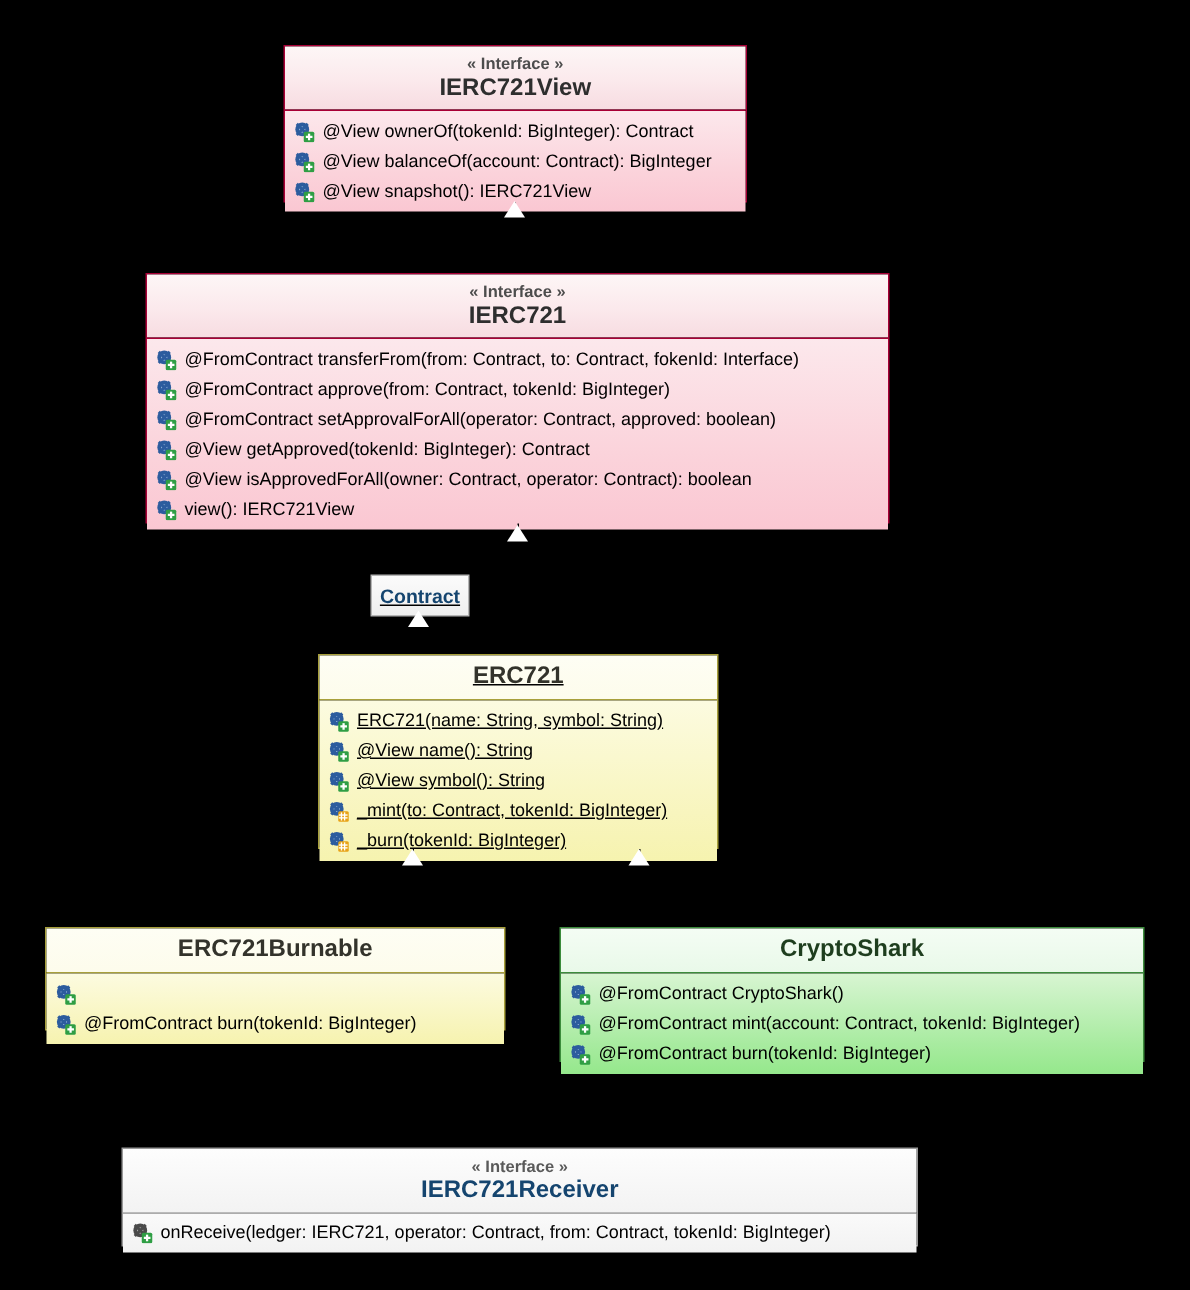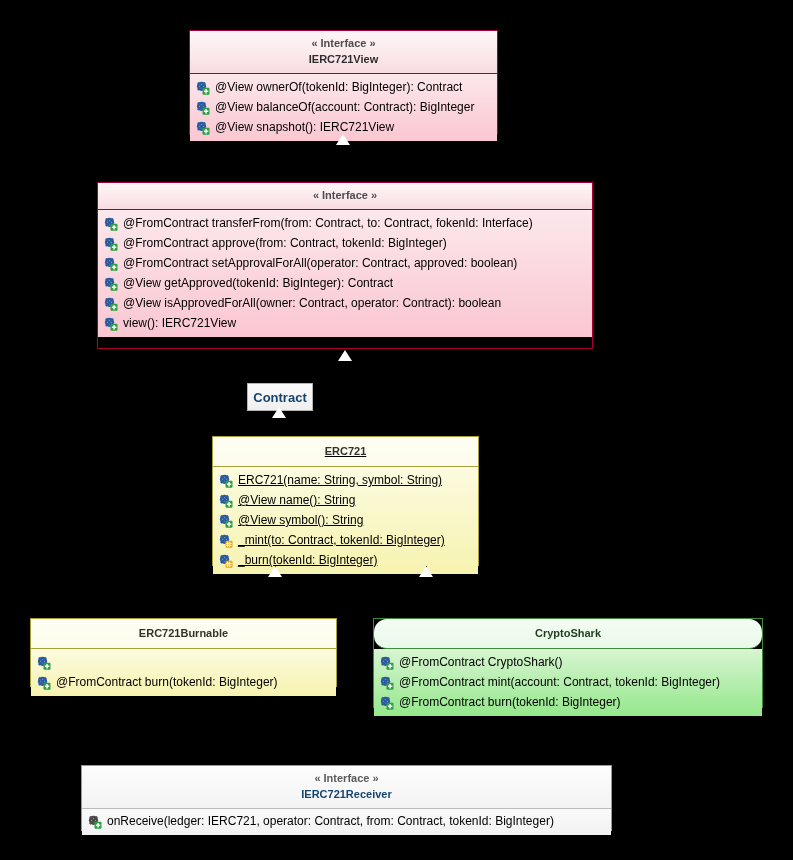--- a/index.html
+++ b/index.html
@@ -30,21 +30,21 @@
     box-sizing: border-box;
   }
   .stereotype {
     font-size: 11px;
     font-weight: bold;
     color: #4D4D4D;
     line-height: 15px;
     white-space: nowrap;
   }
   .box-title {
-    font-size: 11px;
+    font-size: 16px;
     font-weight: bold;
     line-height: 16px;
     white-space: nowrap;
   }
 
   
   .box-members {
     box-sizing: border-box;
     padding: 3px 0 4px 0;
   }
@@ -94,21 +94,20 @@
   }
   .yellow .box-title { color: #33332B; }
 
   
   .green {
     border: 1px solid #3C8C3C;
   }
   .green .box-header {
     background: linear-gradient(to bottom, #F4FDF4 0%, #E9F9E9 100%);
     border-bottom: 1px solid #3C8C3C;
-    border-radius: 13px;
   }
   .green .box-members {
     background: linear-gradient(to bottom, #D8F5D2 0%, #A8EBA0 70%, #95E88C 100%);
   }
   .green .box-title { color: #1E3E1E; }
 
   
   .gray {
     border: 1px solid #999999;
   }
@@ -214,20 +213,21 @@
     </div>
   </div>
 </div>
 
 <div class="link-line" style="left:343px; top:135px; height:50px;"></div>
 <div class="arrow-head" style="left:336px; top:134px;"></div>
 
 <div class="uml-box pink" style="left:97px; top:182px; width:496px; height:167px;">
   <div class="box-header">
     <div class="stereotype">« Interface »</div>
+    <div class="box-title">IERC721</div>
   </div>
   <div class="box-members">
     <div class="member-row">
       <span class="vis-icon">
         <svg width="15" height="15" viewBox="0 0 15 15">
             <g>
               <circle cx="6.5" cy="6.3" r="4.6" fill="#2C5C9E"></circle>
               <circle cx="6.5" cy="6.3" r="2" fill="#BBD4EE"></circle>
               <rect x="1.3" y="5.3" width="10.4" height="2" fill="#2C5C9E" transform="rotate(45 6.5 6.3)"></rect>
               <rect x="1.3" y="5.3" width="10.4" height="2" fill="#2C5C9E" transform="rotate(-45 6.5 6.3)"></rect>
@@ -318,21 +318,21 @@
           </svg>
       </span>
       <span class="member-label">view(): IERC721View</span>
     </div>
   </div>
 </div>
 
 <div class="link-line" style="left:345px; top:349px; height:90px;"></div>
 <div class="arrow-head" style="left:338px; top:350px;"></div>
 
-<div class="node-box" style="left:247px; top:383px; width:66px; height:28px;">
+<div class="node-box" style="left:247px; top:383px; width:66px; height:28px;text-decoration:underline;">
   <span class="node-label">Contract</span>
 </div>
 
 <div class="link-line" style="left:279px; top:411px; height:28px;"></div>
 <div class="arrow-head" style="left:272px; top:407px;"></div>
 
 <div class="uml-box yellow" style="left:212px; top:436px; width:267px; height:130px;text-decoration:underline;">
   <div class="box-header" style="padding-top:6px; padding-bottom:7px;">
     <div class="box-title">ERC721</div>
   </div>

